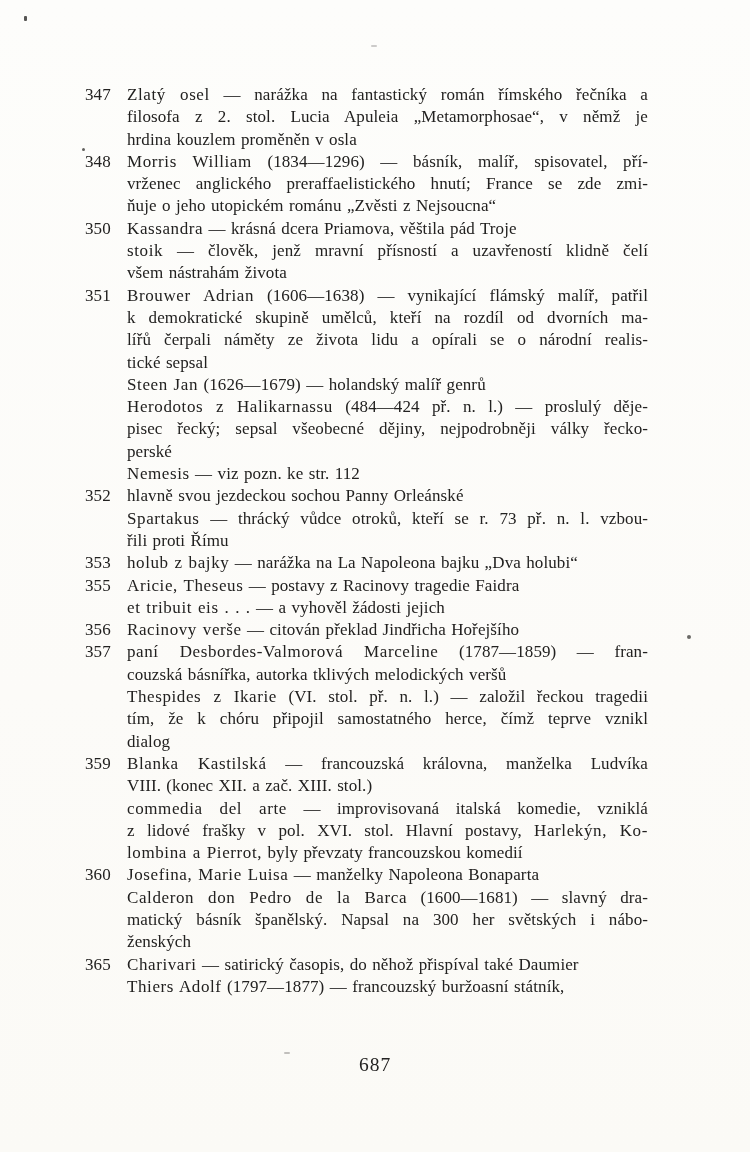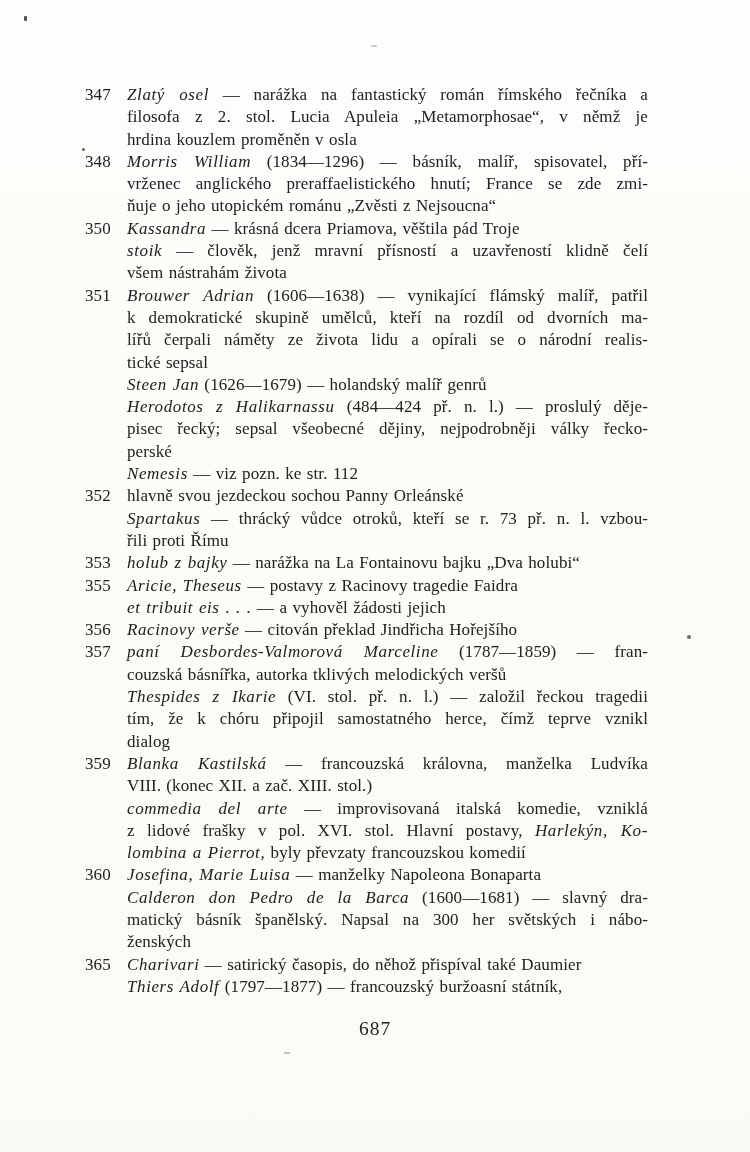--- a/index.html
+++ b/index.html
@@ -42,27 +42,27 @@
     width: 521px;
   }
   .line {
     white-space: nowrap;
     overflow: visible;
   }
   .line.j {
     text-align: justify;
     text-align-last: justify;
   }
-  .it { font-style: italic; letter-spacing: 0.6px; }
+  .it { letter-spacing: 0.6px; }
   .rg { font-style: normal; }
   .footer {
     position: absolute;
     left: 0;
     right: 0;
-    top: 1018px;
+    top: 1054px;
     text-align: center;
     font-size: 19.5px;
     letter-spacing: 1px;
     color: #242322;
   }
   .speck {
     position: absolute;
     background: #3a3836;
     border-radius: 50%;
   }
@@ -146,21 +146,21 @@
           <div class="para">
             <div class="line j"><span class="it">Spartakus</span><span class="rg"> — thrácký vůdce otroků, kteří se r. 73 př. n. l. vzbou-</span></div>
             <div class="line"><span class="rg">řili proti Římu</span></div>
           </div>
         </div>
       </div>
       <div class="entry">
         <div class="num">353</div>
         <div class="ptext">
           <div class="para">
-            <div class="line"><span class="it">holub z bajky</span><span class="rg"> — narážka na La Fontainovu bajku „Dva holubi“</span></div>
+            <div class="line"><span class="it">holub z bajky</span><span class="rg"> — narážka na La Napoleona bajku „Dva holubi“</span></div>
           </div>
         </div>
       </div>
       <div class="entry">
         <div class="num">355</div>
         <div class="ptext">
           <div class="para">
             <div class="line"><span class="it">Aricie, Theseus</span><span class="rg"> — postavy z Racinovy tragedie Faidra</span></div>
           </div>
           <div class="para">

